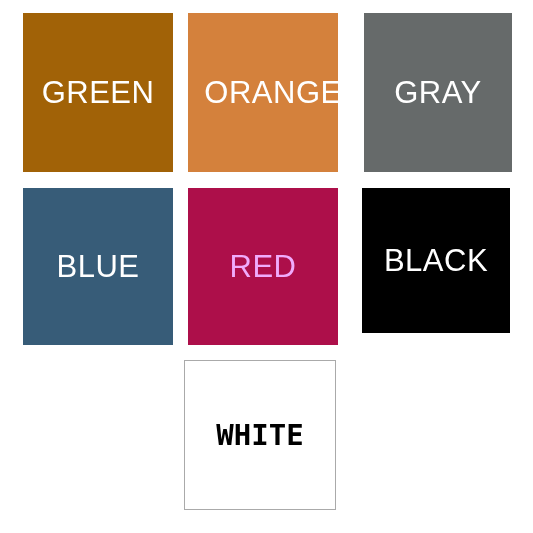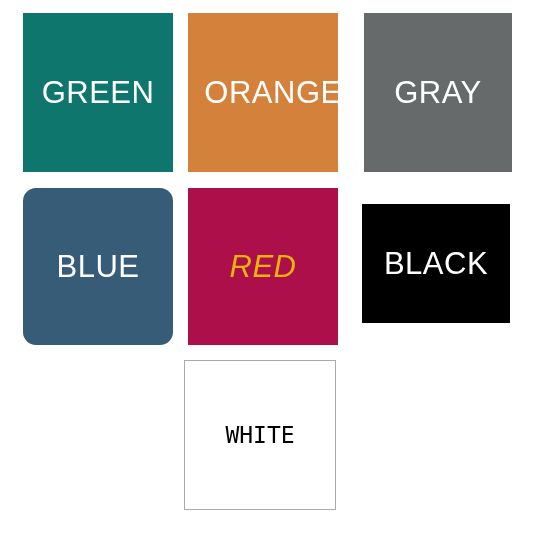--- a/index.html
+++ b/index.html
@@ -37,60 +37,61 @@
     font-weight: 400;
     letter-spacing: 0.5px;
     line-height: 1;
     white-space: nowrap;
     -webkit-font-smoothing: antialiased;
   }
 
   
   .swatch-label.mono {
     font-family: "DejaVu Sans Mono", monospace;
-    font-size: 23px;
+    font-size: 29px;
     letter-spacing: 0px;
+    font-weight: bold;
   }
 
   
   #swatch-green  { left: 23px;  top: 13px;  width: 150px; height: 159px; }
   #swatch-orange { left: 188px; top: 13px;  width: 150px; height: 159px; }
   #swatch-gray   { left: 364px; top: 13px;  width: 148px; height: 159px; }
 
   
   #swatch-blue   { left: 23px;  top: 188px; width: 150px; height: 157px; }
   #swatch-red    { left: 188px; top: 188px; width: 150px; height: 157px; }
-  #swatch-black  { left: 362px; top: 204px; width: 148px; height: 119px; }
+  #swatch-black  { left: 362px; top: 188px; width: 148px; height: 145px; }
 
   
   #swatch-white  { left: 184px; top: 360px; width: 152px; height: 150px; }
 </style>
 </head>
 <body style="background: rgb(255, 255, 255);">
 
 <div id="swatch-board" style="background: rgb(255, 255, 255);">
 
-  <div class="swatch" id="swatch-green" style="background: #0f766e;">
+  <div class="swatch" id="swatch-green" style="background: #a16207;">
     <span class="swatch-label" style="color: rgb(255, 255, 255);">GREEN</span>
   </div>
 
   <div class="swatch" id="swatch-orange" style="background: rgb(212, 129, 60); padding-left: 20px;">
     <span class="swatch-label" style="color: rgb(255, 255, 255);">ORANGE</span>
   </div>
 
   <div class="swatch" id="swatch-gray" style="background: rgb(102, 106, 106);">
     <span class="swatch-label" style="color: rgb(255, 255, 255);">GRAY</span>
   </div>
 
-  <div class="swatch" id="swatch-blue" style="background: rgb(55, 92, 120); border-radius: 13px;">
+  <div class="swatch" id="swatch-blue" style="background: rgb(55, 92, 120);">
     <span class="swatch-label" style="color: rgb(255, 255, 255);">BLUE</span>
   </div>
 
   <div class="swatch" id="swatch-red" style="background: rgb(173, 15, 74);">
-    <span class="swatch-label" style="color: #eab308; font-style: italic;">RED</span>
+    <span class="swatch-label" style="color: #f0abfc;">RED</span>
   </div>
 
   <div class="swatch" id="swatch-black" style="background: rgb(0, 0, 0);">
     <span class="swatch-label" style="color: rgb(255, 255, 255);">BLACK</span>
   </div>
 
   <div class="swatch" id="swatch-white" style="background: rgb(255, 255, 255); border: 1px solid rgb(170, 170, 170);">
     <span class="swatch-label mono" style="color: rgb(0, 0, 0);">WHITE</span>
   </div>
 

